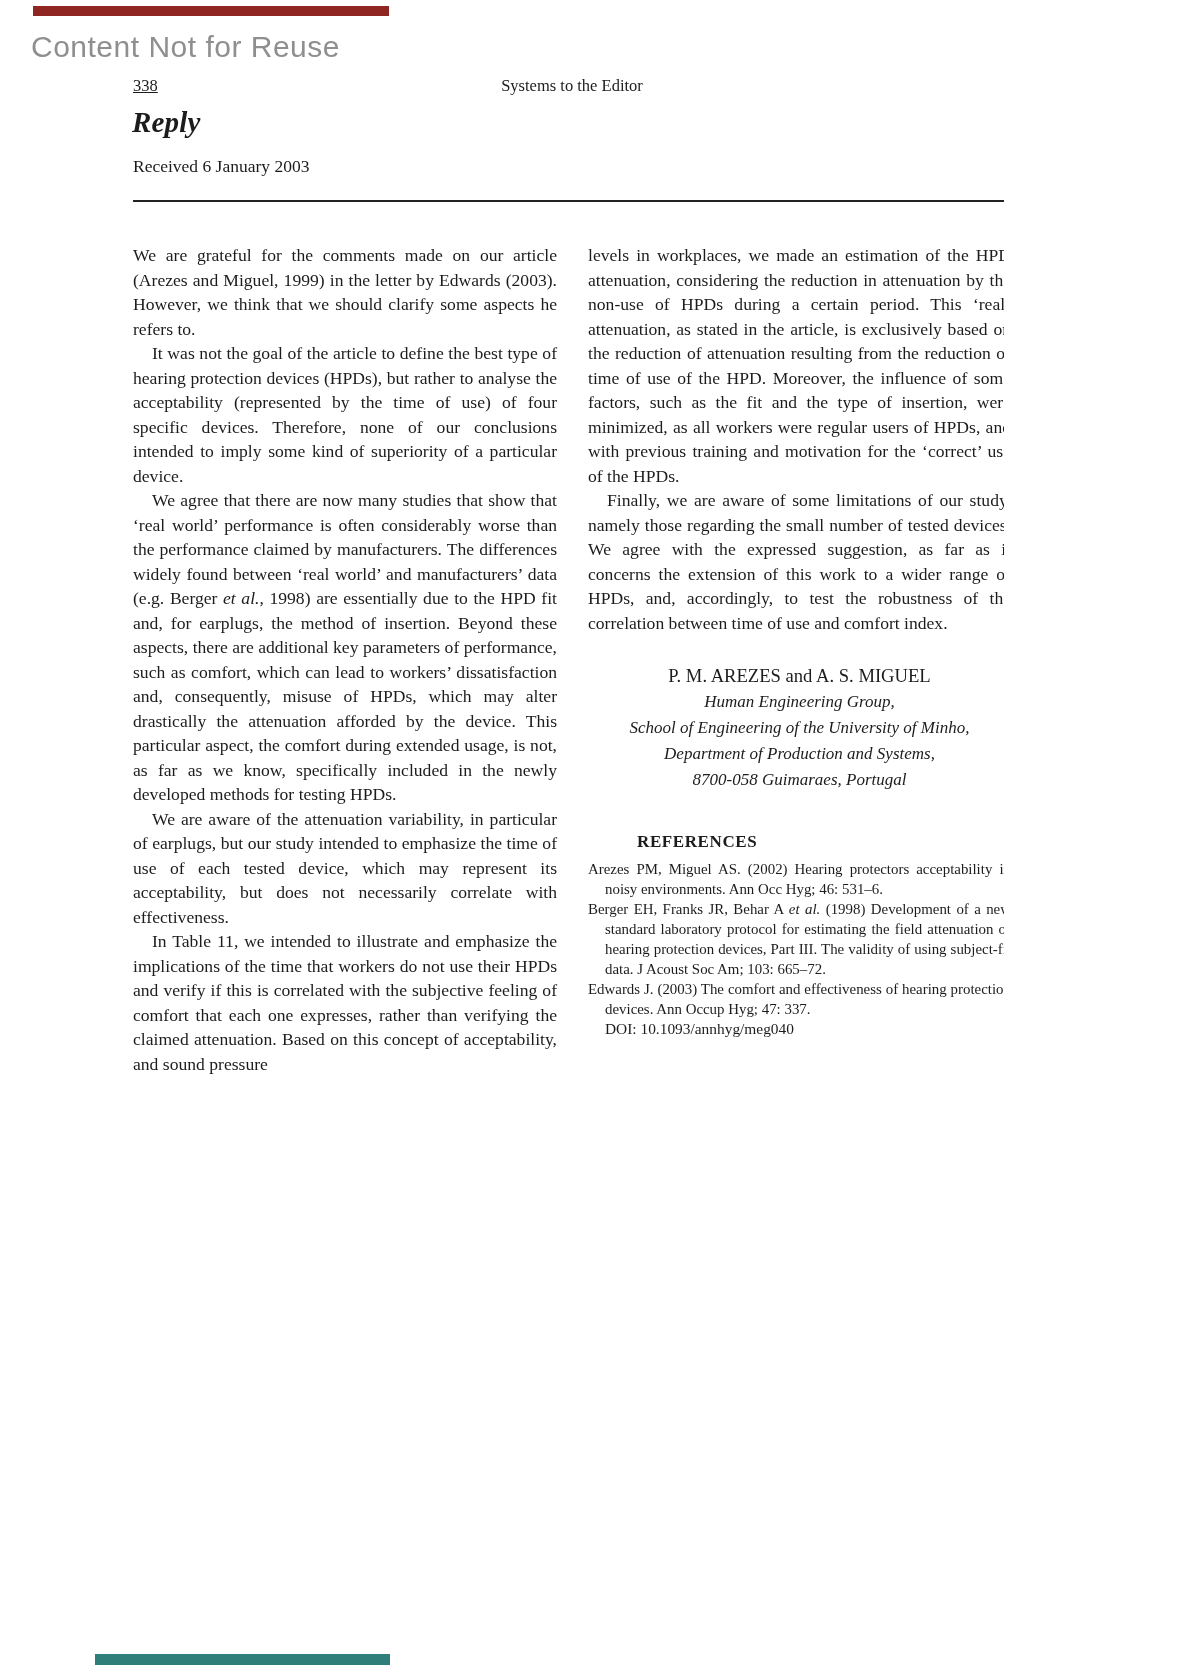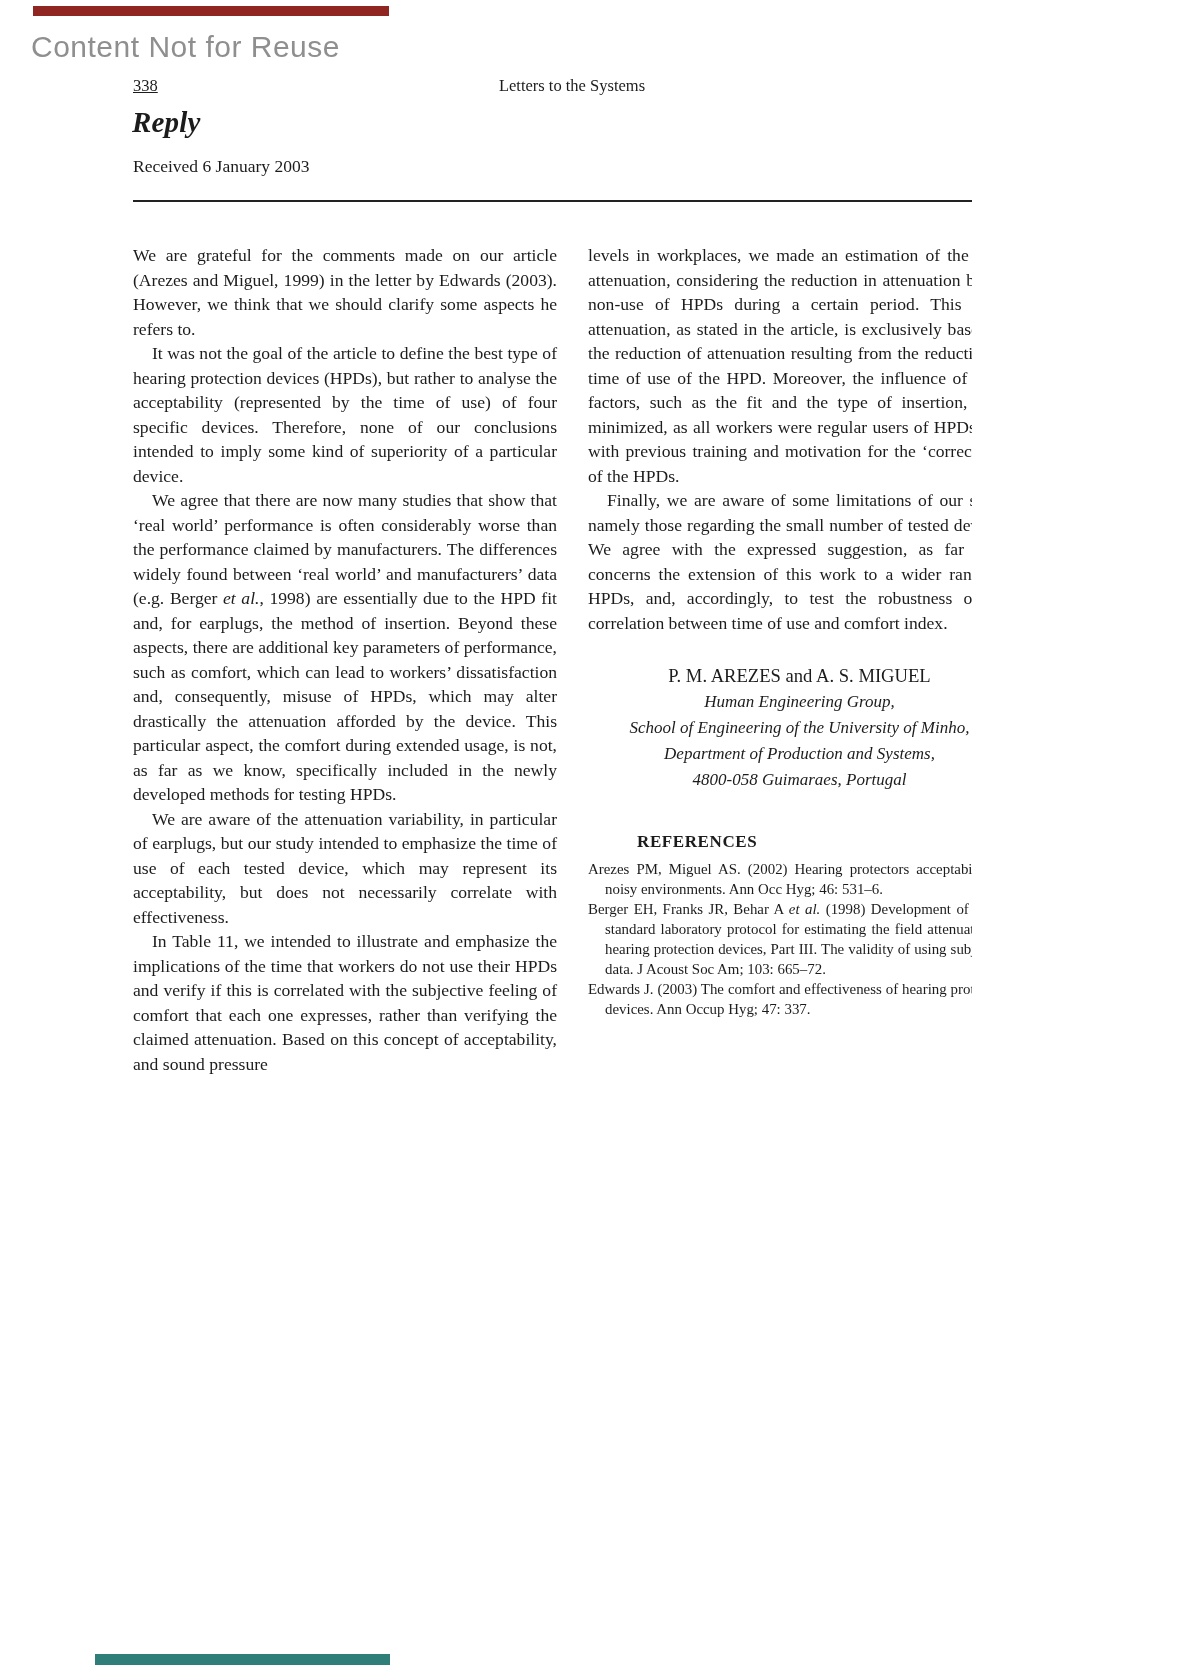--- a/index.html
+++ b/index.html
@@ -4,20 +4,21 @@
 <style>
   html, body { margin: 0; padding: 0; background: #ffffff; }
   .page {
     position: relative;
     width: 972px;
     height: 1671px;
     background: #ffffff;
     font-family: "Liberation Serif", "DejaVu Serif", serif;
     color: #1c1c1c;
     overflow: hidden;
+    padding-left: 32px;
   }
   .top-bar {
     position: absolute;
     left: 33px; top: 6px;
     width: 356px; height: 10px;
     background: #8f2621;
   }
   .bottom-bar {
     position: absolute;
     left: 95px; top: 1654px;
@@ -120,21 +121,21 @@
 </head>
 <body>
 
 <div class="page">
 
   <div class="top-bar"></div>
 
   <div class="watermark">Content Not for Reuse</div>
 
   <div class="page-number">338</div>
-  <div class="running-head">Letters to the Systems</div>
+  <div class="running-head">Systems to the Editor</div>
 
   <h1 class="article-title" style="margin:0;">Reply</h1>
   <div class="received-date">Received 6 January 2003</div>
 
   <div class="rule"></div>
 
   <div class="col col-left">
     <p>We are grateful for the comments made on our article (Arezes and Miguel, 1999) in the letter by Edwards (2003). However, we think that we should clarify some aspects he refers to.</p>
     <p class="indent">It was not the goal of the article to define the best type of hearing protection devices (HPDs), but rather to analyse the acceptability (represented by the time of use) of four specific devices. Therefore, none of our conclusions intended to imply some kind of superiority of a particular device.</p>
     <p class="indent"><span>We agree that there are now many studies that show that ‘real world’ performance is often considerably worse than the performance claimed by manufacturers. The differences widely found between ‘real world’ and manufacturers’ data (e.g. Berger </span><em>et al.</em><span>, 1998) are essentially due to the HPD fit and, for earplugs, the method of insertion. Beyond these aspects, there are additional key parameters of performance, such as comfort, which can lead to workers’ dissatisfaction and, consequently, misuse of HPDs, which may alter drastically the attenuation afforded by the device. This particular aspect, the comfort during extended usage, is not, as far as we know, specifically included in the newly developed methods for testing HPDs.</span></p>
@@ -144,27 +145,28 @@
 
   <div class="col col-right">
     <p>levels in workplaces, we made an estimation of the HPD attenuation, considering the reduction in attenuation by the non-use of HPDs during a certain period. This ‘real’ attenuation, as stated in the article, is exclusively based on the reduction of attenuation resulting from the reduction of time of use of the HPD. Moreover, the influence of some factors, such as the fit and the type of insertion, were minimized, as all workers were regular users of HPDs, and with previous training and motivation for the ‘correct’ use of the HPDs.</p>
     <p class="indent">Finally, we are aware of some limitations of our study, namely those regarding the small number of tested devices. We agree with the expressed suggestion, as far as it concerns the extension of this work to a wider range of HPDs, and, accordingly, to test the robustness of the correlation between time of use and comfort index.</p>
 
     <div class="signature">
       <div class="sig-authors">P. M. AREZES and A. S. MIGUEL</div>
       <div class="sig-affil">Human Engineering Group,</div>
       <div class="sig-affil">School of Engineering of the University of Minho,</div>
       <div class="sig-affil">Department of Production and Systems,</div>
-      <div class="sig-affil">4800-058 Guimaraes, Portugal</div>
+      <div class="sig-affil">8700-058 Guimaraes, Portugal</div>
     </div>
 
     <div class="references-heading">REFERENCES</div>
 
     <div class="reference-list">
       <p class="reference-item">Arezes PM, Miguel AS. (2002) Hearing protectors acceptability in noisy environments. Ann Occ Hyg; 46: 531–6.</p>
       <p class="reference-item"><span>Berger EH, Franks JR, Behar A </span><em>et al.</em><span> (1998) Development of a new standard laboratory protocol for estimating the field attenuation of hearing protection devices, Part III. The validity of using subject-fit data. J Acoust Soc Am; 103: 665–72.</span></p>
       <p class="reference-item">Edwards J. (2003) The comfort and effectiveness of hearing protection devices. Ann Occup Hyg; 47: 337.</p>
+      <p class="reference-item doi-line">DOI: 10.1093/annhyg/meg040</p>
     </div>
   </div>
 
   <div class="bottom-bar"></div>
 
 </div>
 
 </body></html>

